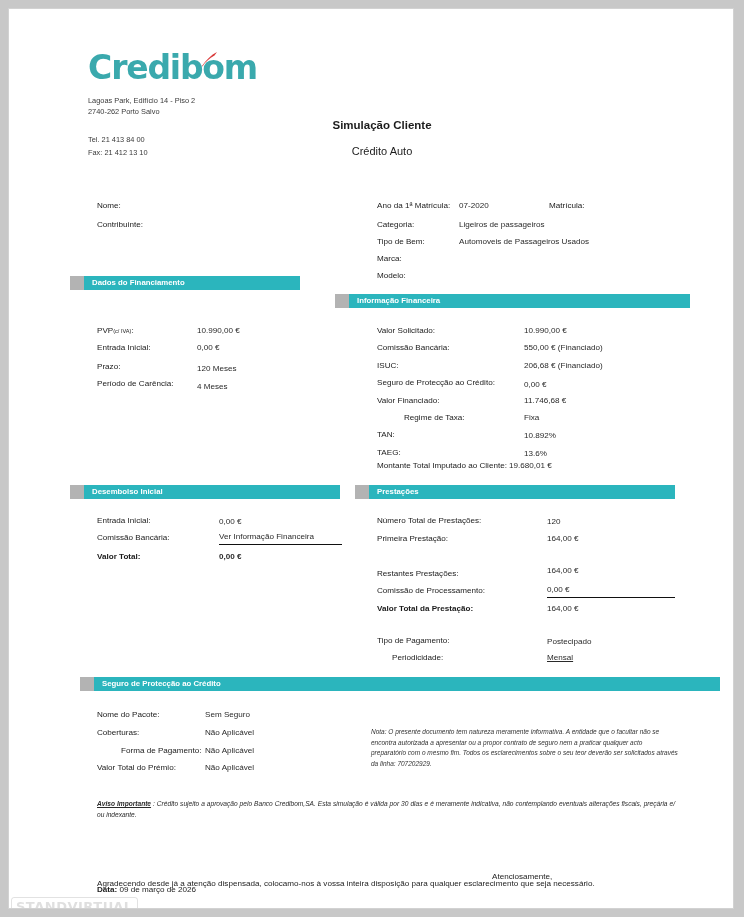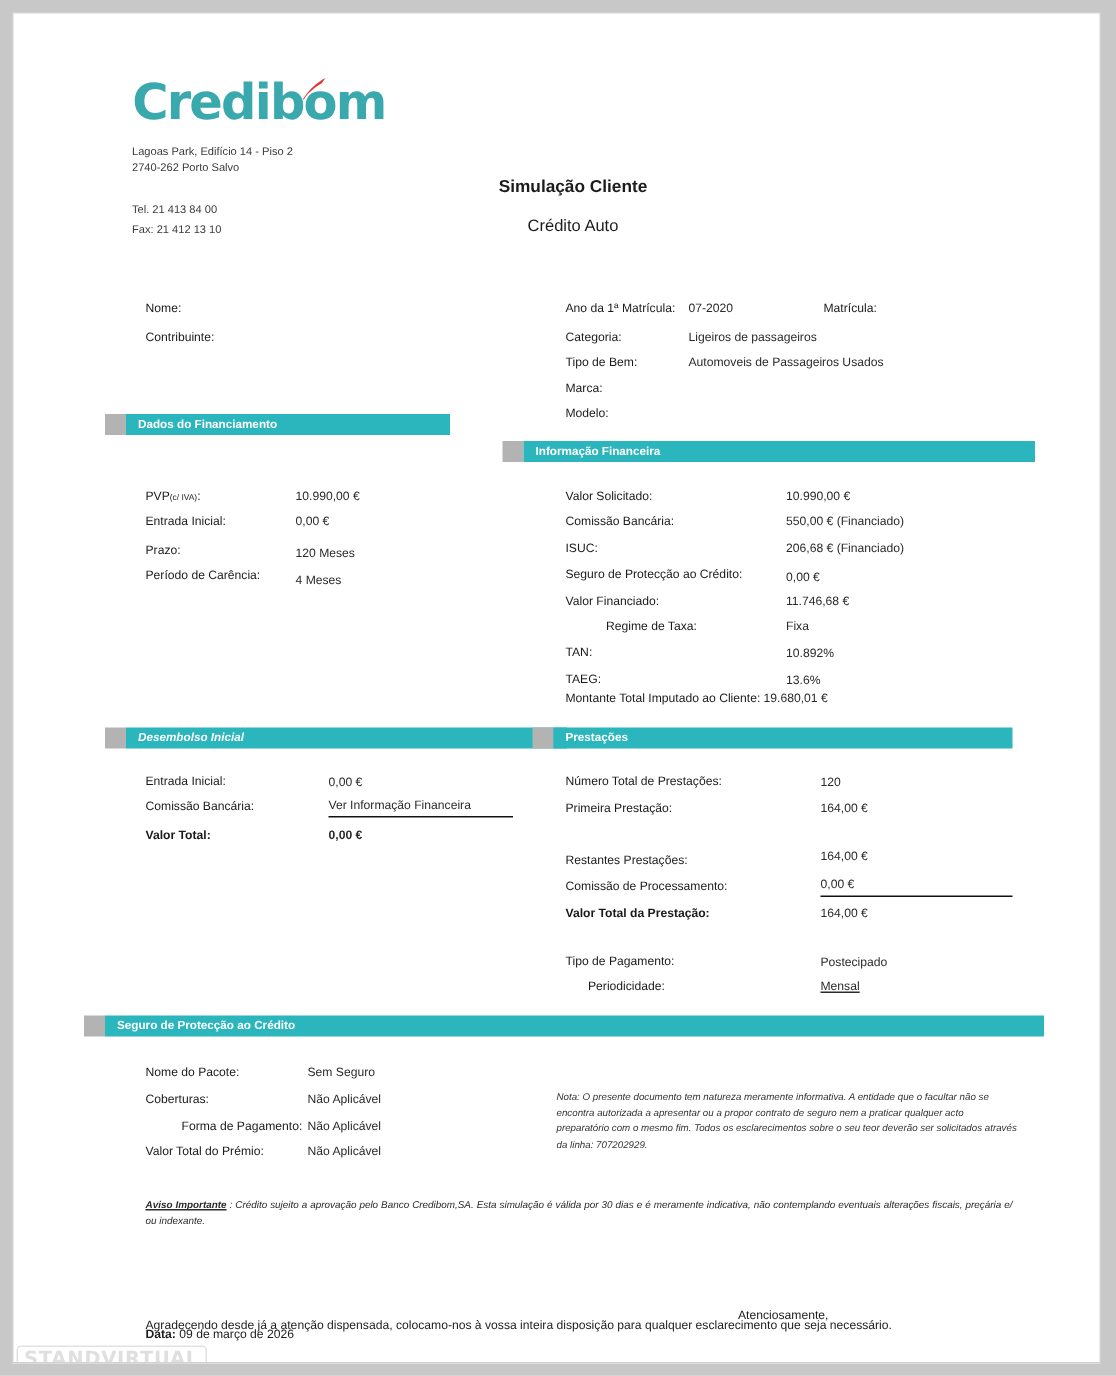--- a/index.html
+++ b/index.html
@@ -273,21 +273,21 @@
   <div class="fld val" style="left:515px; top:387px;">11.746,68 €</div>
   <div class="fld lab" style="left:368px; top:404px;margin-left:27px;">Regime de Taxa:</div>
   <div class="fld val" style="left:515px; top:404px;">Fixa</div>
   <div class="fld lab" style="left:368px; top:421px;">TAN:</div>
   <div class="fld val" style="left:515px; top:422px;">10.892%</div>
   <div class="fld lab" style="left:368px; top:439px;">TAEG:</div>
   <div class="fld val" style="left:515px; top:440px;">13.6%</div>
   <div class="fld lab" style="left:368px; top:452px;">Montante Total Imputado ao Cliente:</div>
   <div class="fld val" style="left:500px; top:452px;">19.680,01 €</div>
 
-  <div class="sec-head" style="left:61px; top:476px; width:308px;font-style:italic;">
+  <div class="sec-head" style="left:61px; top:476px; width:270px;">
     <div class="tab"></div>
     <div class="bar"></div>
     <div class="lbl">Desembolso Inicial</div>
   </div>
   <div class="fld lab" style="left:88px; top:507px;">Entrada Inicial:</div>
   <div class="fld val" style="left:210px; top:508px;">0,00 €</div>
   <div class="fld lab" style="left:88px; top:524px;">Comissão Bancária:</div>
   <div class="fld val" style="left:210px; top:523px;">Ver Informação Financeira</div>
   <div class="rule" style="left:210px; top:535px; width:123px;"></div>
   <div class="fld lab b" style="left:88px; top:543px;">Valor Total:</div>
@@ -307,21 +307,21 @@
   <div class="fld lab" style="left:368px; top:577px;">Comissão de Processamento:</div>
   <div class="fld val" style="left:538px; top:576px;">0,00 €</div>
   <div class="rule" style="left:538px; top:588px; width:128px;"></div>
   <div class="fld lab b" style="left:368px; top:595px;">Valor Total da Prestação:</div>
   <div class="fld val" style="left:538px; top:595px;">164,00 €</div>
   <div class="fld lab" style="left:368px; top:627px;">Tipo de Pagamento:</div>
   <div class="fld val" style="left:538px; top:628px;">Postecipado</div>
   <div class="fld lab" style="left:368px; top:644px;padding-left:15px;">Periodicidade:</div>
   <div class="fld val" style="left:538px; top:644px;text-decoration:underline;">Mensal</div>
 
-  <div class="sec-head" style="left:47px; top:668px; width:640px;">
+  <div class="sec-head" style="left:71px; top:668px; width:640px;">
     <div class="tab"></div>
     <div class="bar"></div>
     <div class="lbl">Seguro de Protecção ao Crédito</div>
   </div>
   <div class="fld lab" style="left:88px; top:701px;">Nome do Pacote:</div>
   <div class="fld val" style="left:196px; top:701px;">Sem Seguro</div>
   <div class="fld lab" style="left:88px; top:719px;">Coberturas:</div>
   <div class="fld val" style="left:196px; top:719px;">Não Aplicável</div>
   <div class="fld lab" style="left:88px; top:737px;padding-left:24px;">Forma de Pagamento:</div>
   <div class="fld val" style="left:196px; top:737px;">Não Aplicável</div>

